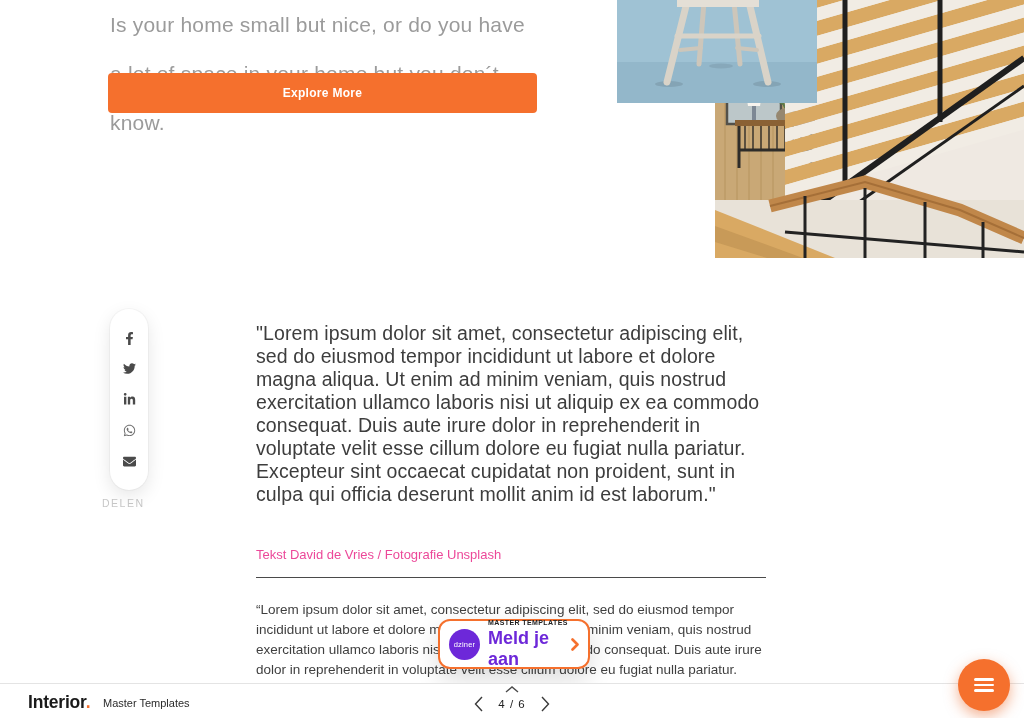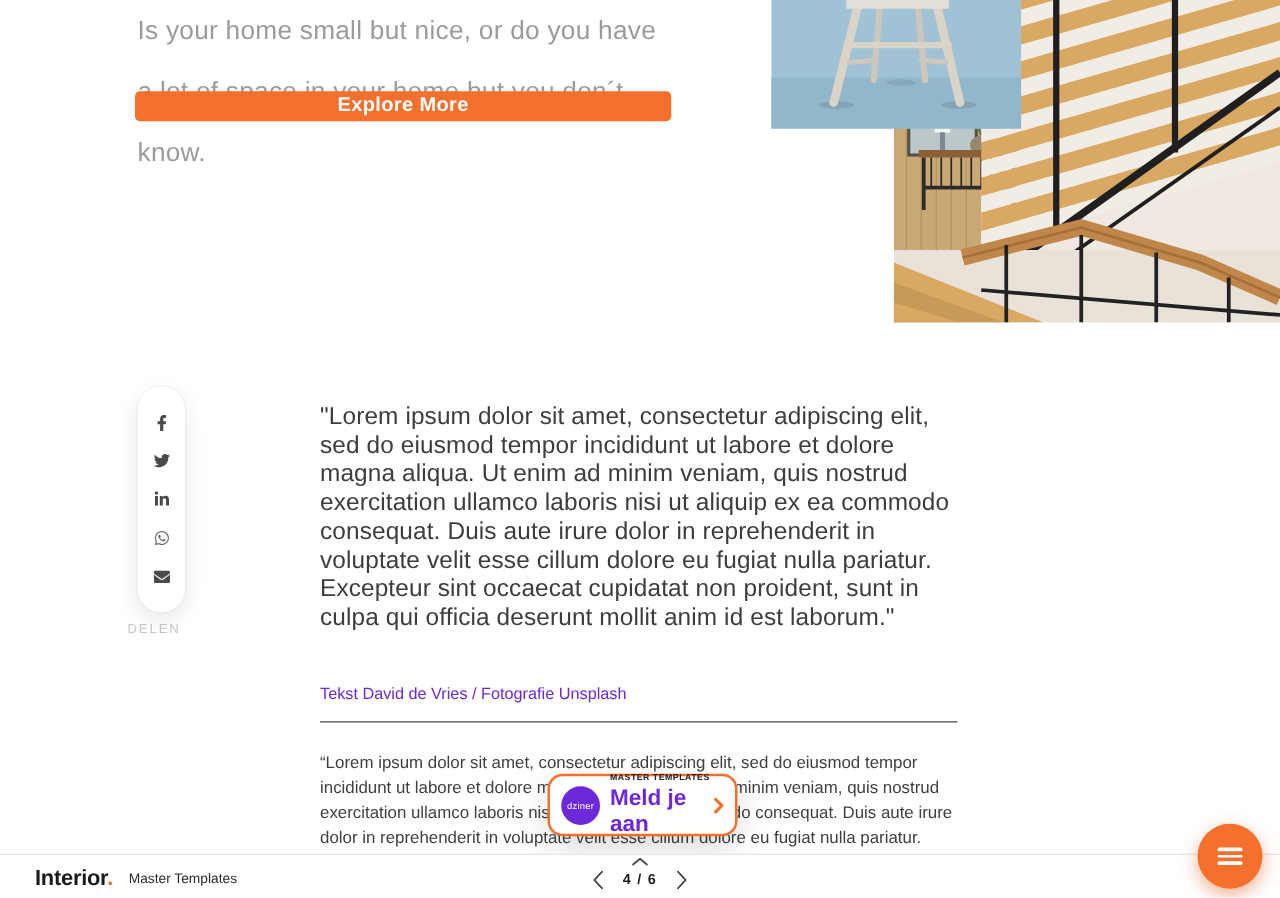--- a/index.html
+++ b/index.html
@@ -8,23 +8,23 @@
     position:relative; overflow:hidden; background:#ffffff;
     font-family:"Liberation Sans", sans-serif; color:#3d3d3d;
   }
 
   
   .hero-intro {
     position:absolute; left:110px; top:0; width:430px;
     font-size:21px; line-height:49px; letter-spacing:.2px; color:#9b9b9b;
   }
   .explore-btn {
-    position:absolute; left:108px; top:73px; width:429px; height:24px;
+    position:absolute; left:108px; top:73px; width:429px; height:40px;
     background:#F5702D; border:none; border-radius:4px; cursor:pointer;
-    color:#fff; font-weight:bold; font-size:16px; letter-spacing:.3px;
+    color:#fff; font-weight:bold; font-size:12px; letter-spacing:.3px;
     font-family:"Liberation Sans", sans-serif;
   }
 
   
   .photo-stairs { position:absolute; left:715px; top:0; width:309px; height:258px; z-index:1; }
   .photo-stool  { position:absolute; left:617px; top:0; width:200px; height:103px; z-index:2; }
   .photo-stairs svg, .photo-stool svg { display:block; }
 
   
   .share-card {
@@ -40,21 +40,21 @@
   .share-label {
     position:absolute; left:102px; top:497px; width:54px; text-align:left;
     font-size:10.5px; letter-spacing:1.5px; color:#c7c7c7;
   }
 
   
   .article { position:absolute; left:256px; top:322px; width:510px; z-index:2; }
   .article-quote {
     font-size:19.5px; line-height:23px; color:#3d3d3d; letter-spacing:.1px;
   }
-  .article-credit { margin-top:41px; font-size:13px; color:#6d28d9; }
+  .article-credit { margin-top:41px; font-size:13px; color:#ec4899; }
   .article-divider { margin-top:15px; border:none; border-top:1px solid #4a4a4a; width:510px; }
   .article-p { margin-top:22px; width:506px; font-size:13.5px; line-height:20px; color:#3f3f3f; }
 
   
   .promo {
     position:absolute; left:438px; top:619px; width:152px; height:50px; z-index:15;
     background:#fff; border:2px solid #F5702D; border-radius:12px;
     box-shadow:0 10px 26px rgba(0,0,0,.14);
     display:flex; align-items:center; padding:0 9px; cursor:pointer;
   }
@@ -74,21 +74,21 @@
     background:#fff; border-top:1px solid #e4e4e4; z-index:20;padding-left:24px;
   }
   .footer-logo {
     position:absolute; left:28px; top:8px; font-size:17.5px; font-weight:bold;
     color:#1a1a1a; letter-spacing:-.2px; cursor:pointer;
   }
   .footer-logo .dot { color:#F5702D; }
   .footer-subtitle { position:absolute; left:103px; top:13px; font-size:11px; color:#2b2b2b; }
   .pager {
     position:absolute; left:462px; top:1px; width:100px; height:33px;
-    display:flex; flex-direction:column; align-items:center;font-weight:bold;
+    display:flex; flex-direction:column; align-items:center;
   }
   .pager-up { margin-top:1px; cursor:pointer; line-height:0; }
   .pager-row { margin-top:1px; display:flex; align-items:center; gap:13px; }
   .pager-arrow { cursor:pointer; line-height:0; padding:2px; }
   .pager-count { font-size:11.5px; color:#222; letter-spacing:1px; }
 
   .fab {
     position:absolute; left:958px; top:659px; width:52px; height:52px; z-index:25;
     border-radius:50%; background:#F5702D; border:none; cursor:pointer;
     box-shadow:0 5px 14px rgba(234,102,37,.5);

